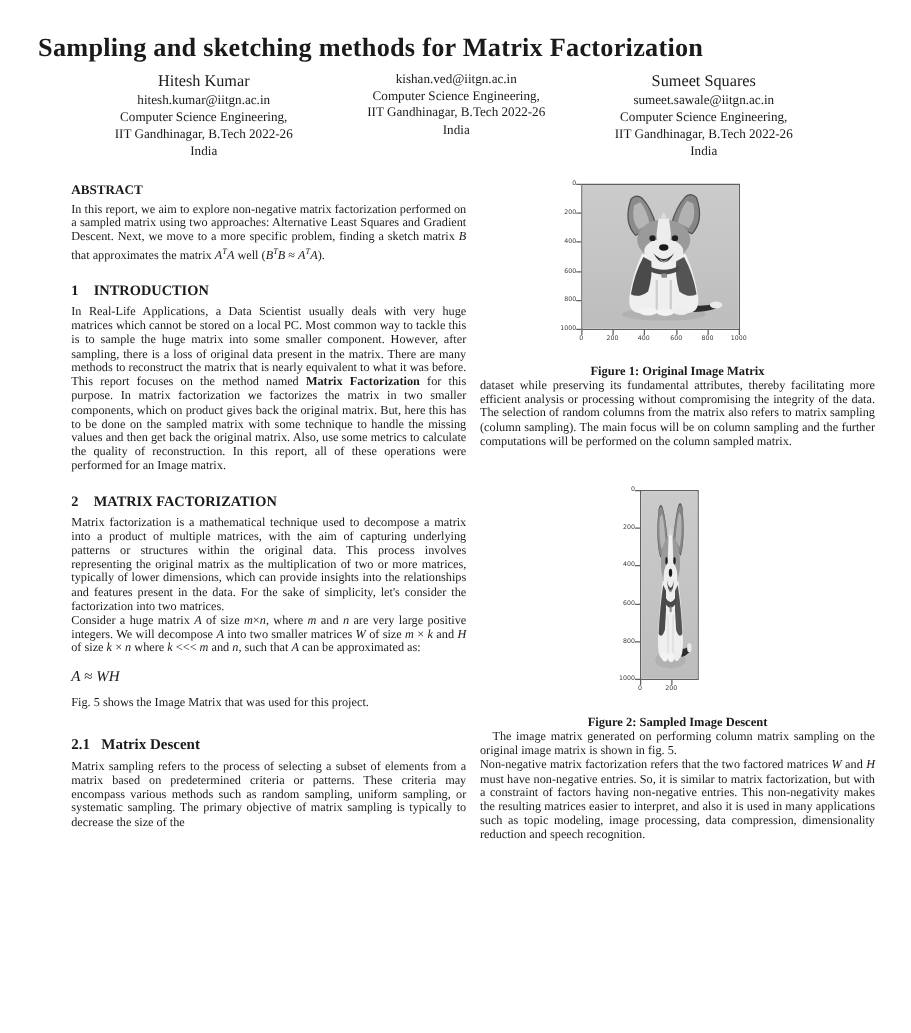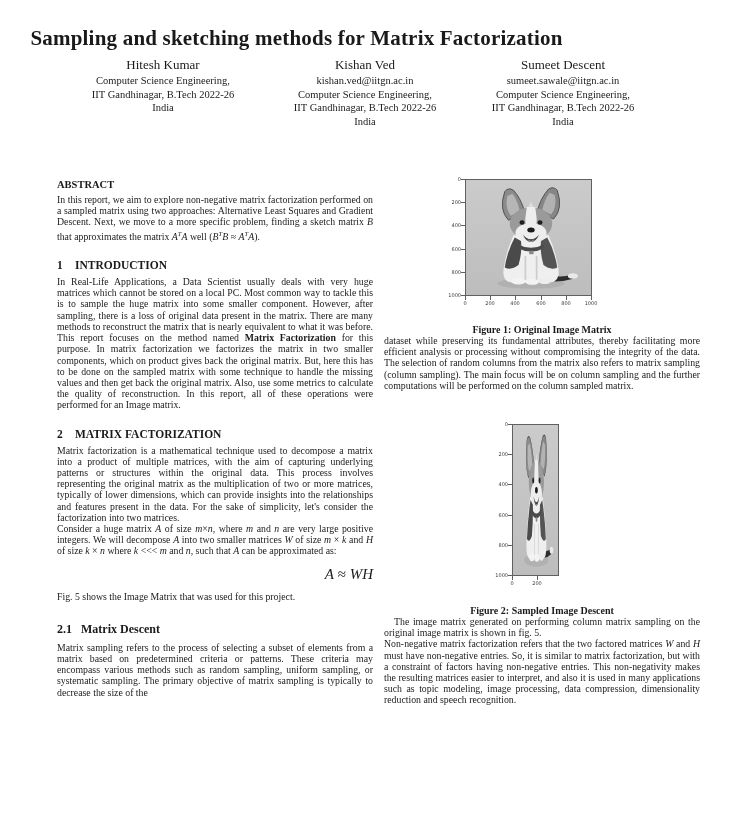--- a/index.html
+++ b/index.html
@@ -10,29 +10,29 @@
   }
   .title{
     position:absolute; top:26px; left:0; width:593px; text-align:center;
     font-size:21px; font-weight:bold; letter-spacing:0.2px;
   }
   .authors{position:absolute; top:57px; left:0; width:729px;}
   .auth{position:absolute; width:230px; text-align:center;}
   .auth-1{left:48px;} .auth-2{left:250px;} .auth-3{left:448px;}
   .auth-name{font-size:13px; line-height:16px; margin-bottom:1px;}
   .auth-line{font-size:10.5px; line-height:13.5px;}
-  .col{position:absolute; top:145px; width:316px; text-align:justify;margin-top:32px;}
+  .col{position:absolute; top:145px; width:316px; text-align:justify;}
   .col-left{left:57px;} .col-right{left:384px;}
   p.body{font-size:9.8px; line-height:11.2px; margin:0; text-align:justify;}
   .h-abs{font-weight:bold; font-size:10.5px; margin:2px 0 4px; text-align:left;}
   .h-sec{font-weight:bold; font-size:11.5px; margin:17px 0 5px; text-align:left;}
   .h-sub{font-weight:bold; font-size:12px; margin:20px 0 5px; text-align:left;}
   .h-num{display:inline-block; min-width:18px;}
   .h-num-sub{display:inline-block; min-width:24px;}
-  .formula{font-size:15px; text-align:right; margin:9px 0 8px;}
+  .formula{font-size:12px; text-align:left; margin:9px 0 8px;}
   .rt-i{font-style:italic;}
   .rt-b{font-weight:bold;}
   .rt-sup{font-size:68%; vertical-align:super;}
   .indent{text-indent:10px;}
   .caption{font-weight:bold; font-size:10px; text-align:center; margin:0;}
   .cap1{margin-top:15px;text-align:center;}
   .cap2{margin-top:16px;}
   .p-after-fig1{margin-top:15px;}
   .p-after-cap2{margin-top:22px;}
   .p-22{margin-top:0;font-family:Liberation Serif, serif;}
@@ -96,33 +96,33 @@
   </defs>
 </svg>
 
 <div class="page">
 
   <div class="title">Sampling and sketching methods for Matrix Factorization</div>
 
   <div class="authors">
     <div class="auth auth-1">
       <div class="auth-name">Hitesh Kumar</div>
+      <div class="auth-line">hitesh.kumar@iitgn.ac.in</div>
       <div class="auth-line">Computer Science Engineering,</div>
       <div class="auth-line">IIT Gandhinagar, B.Tech 2022-26</div>
       <div class="auth-line">India</div>
     </div>
     <div class="auth auth-2">
-      <div class="auth-name">Kishan Ved</div>
       <div class="auth-line">kishan.ved@iitgn.ac.in</div>
       <div class="auth-line">Computer Science Engineering,</div>
       <div class="auth-line">IIT Gandhinagar, B.Tech 2022-26</div>
       <div class="auth-line">India</div>
     </div>
     <div class="auth auth-3">
-      <div class="auth-name">Sumeet Descent</div>
+      <div class="auth-name">Sumeet Squares</div>
       <div class="auth-line">sumeet.sawale@iitgn.ac.in</div>
       <div class="auth-line">Computer Science Engineering,</div>
       <div class="auth-line">IIT Gandhinagar, B.Tech 2022-26</div>
       <div class="auth-line">India</div>
     </div>
   </div>
 
   <div class="col col-left">
     <div class="h-abs">ABSTRACT</div>
     <p class="body"><span>In this report, we aim to explore non-negative matrix factorization performed on a sampled matrix using two approaches: Alternative Least Squares and Gradient Descent. Next, we move to a more specific problem, finding a sketch matrix </span><span class="rt-i">B</span><span> that approximates the matrix </span><span class="rt-i">A</span><span class="rt-i rt-sup">T</span><span class="rt-i">A</span><span> well (</span><span class="rt-i">B</span><span class="rt-i rt-sup">T</span><span class="rt-i">B</span><span> ≈ </span><span class="rt-i">A</span><span class="rt-i rt-sup">T</span><span class="rt-i">A</span><span>).</span></p>

